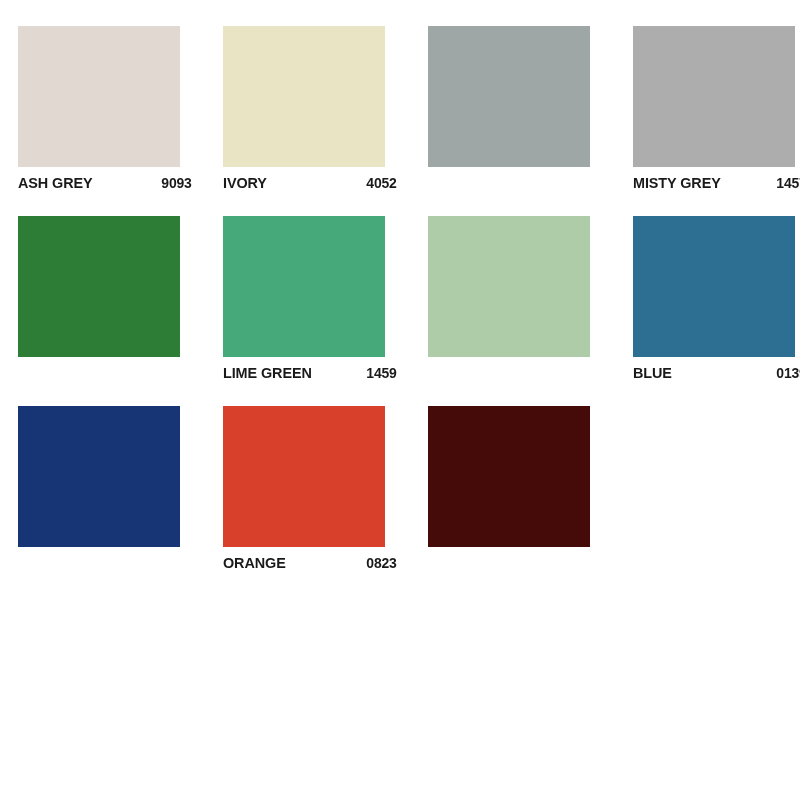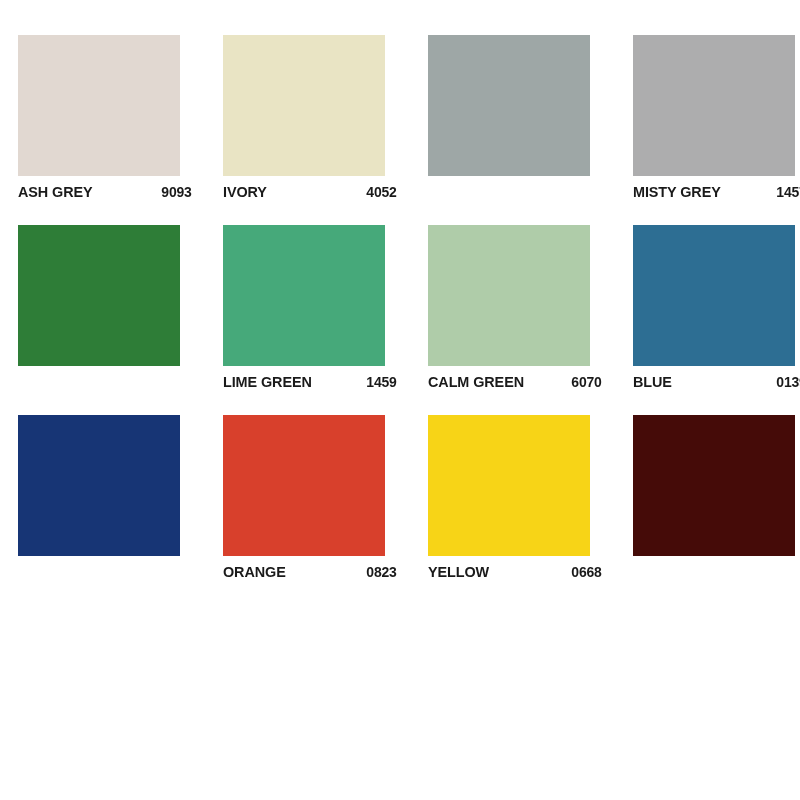--- a/index.html
+++ b/index.html
@@ -12,21 +12,21 @@
     height: 800px;
     overflow: hidden;
     font-family: "Liberation Sans", sans-serif;
     -webkit-font-smoothing: antialiased;
   }
 
   #swatch-grid {
     box-sizing: border-box;
     width: 800px;
     height: 648px;
-    padding: 35px 0 0 18px;
+    padding: 26px 0 0 18px;
     display: grid;
     grid-template-columns: repeat(4, 205px);
     grid-template-rows: repeat(4, 190px);
     align-content: start;
     justify-content: start;
     text-align: right;
   }
 
   .swatch-cell {
     width: 205px;
@@ -112,47 +112,36 @@
     </div>
     <div class="swatch-cell">
       <div class="swatch-chip" style="background-color: rgb(70, 169, 122);"></div>
       <div class="swatch-caption">
         <span class="swatch-name">LIME GREEN</span>
         <span class="swatch-code">1459</span>
       </div>
     </div>
     <div class="swatch-cell">
       <div class="swatch-chip" style="background-color: rgb(175, 204, 169);"></div>
-      <div class="swatch-caption">
-        <span class="swatch-name">CALM GREEN</span>
-        <span class="swatch-code">6070</span>
-      </div>
     </div>
     <div class="swatch-cell">
       <div class="swatch-chip" style="background-color: rgb(45, 110, 147);"></div>
       <div class="swatch-caption">
         <span class="swatch-name">BLUE</span>
         <span class="swatch-code">0139</span>
       </div>
     </div>
     <div class="swatch-cell">
       <div class="swatch-chip" style="background-color: rgb(23, 53, 117);"></div>
     </div>
     <div class="swatch-cell">
       <div class="swatch-chip" style="background-color: rgb(216, 64, 44);"></div>
       <div class="swatch-caption">
         <span class="swatch-name">ORANGE</span>
         <span class="swatch-code">0823</span>
       </div>
     </div>
     <div class="swatch-cell">
-      <div class="swatch-chip" style="background-color: rgb(247, 212, 23);"></div>
-      <div class="swatch-caption">
-        <span class="swatch-name">YELLOW</span>
-        <span class="swatch-code">0668</span>
-      </div>
-    </div>
-    <div class="swatch-cell">
       <div class="swatch-chip" style="background-color: rgb(69, 11, 8);"></div>
     </div>
     <div class="swatch-cell empty-cell"></div>
     <div class="swatch-cell empty-cell"></div>
   </div>
 
 </body></html>

